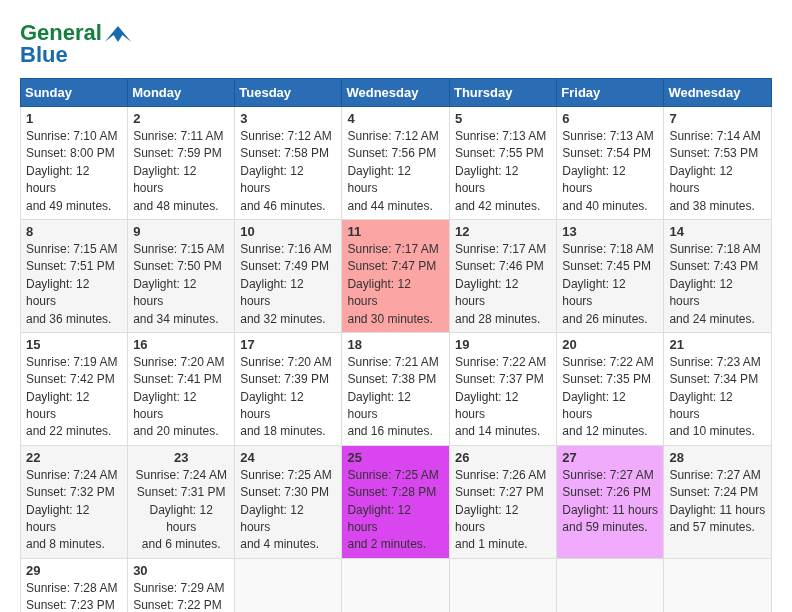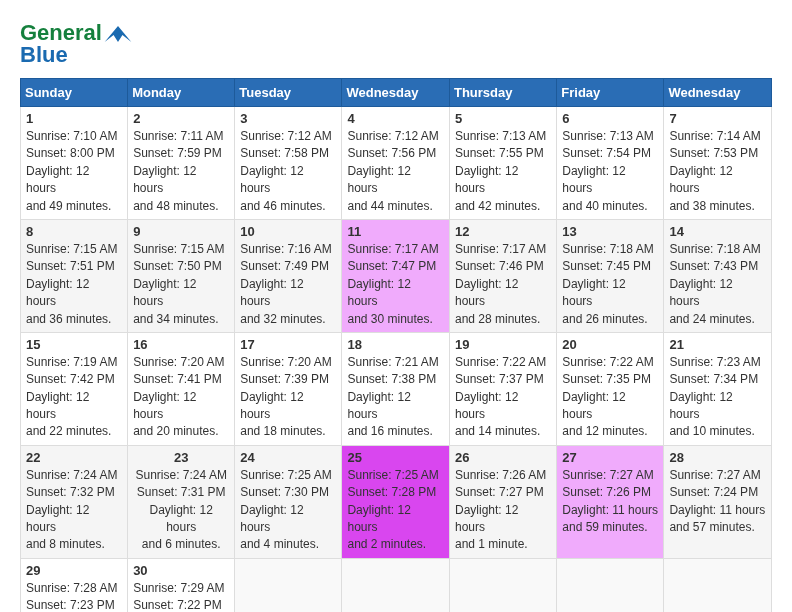--- a/index.html
+++ b/index.html
@@ -157,21 +157,21 @@
           <div class="cell-text">Sunrise: 7:15 AM<br>Sunset: 7:51 PM<br>Daylight: 12 hours<br>and 36 minutes.</div>
         </td>
         <td style="background: rgb(245, 245, 245);">
           <span class="day-num">9</span>
           <div class="cell-text">Sunrise: 7:15 AM<br>Sunset: 7:50 PM<br>Daylight: 12 hours<br>and 34 minutes.</div>
         </td>
         <td style="background: rgb(245, 245, 245);">
           <span class="day-num">10</span>
           <div class="cell-text">Sunrise: 7:16 AM<br>Sunset: 7:49 PM<br>Daylight: 12 hours<br>and 32 minutes.</div>
         </td>
-        <td style="background: #f0abfc;">
+        <td style="background: #fca5a5;">
           <span class="day-num">11</span>
           <div class="cell-text">Sunrise: 7:17 AM<br>Sunset: 7:47 PM<br>Daylight: 12 hours<br>and 30 minutes.</div>
         </td>
         <td style="background: rgb(245, 245, 245);">
           <span class="day-num">12</span>
           <div class="cell-text">Sunrise: 7:17 AM<br>Sunset: 7:46 PM<br>Daylight: 12 hours<br>and 28 minutes.</div>
         </td>
         <td style="background: rgb(245, 245, 245);">
           <span class="day-num">13</span>
           <div class="cell-text">Sunrise: 7:18 AM<br>Sunset: 7:45 PM<br>Daylight: 12 hours<br>and 26 minutes.</div>

